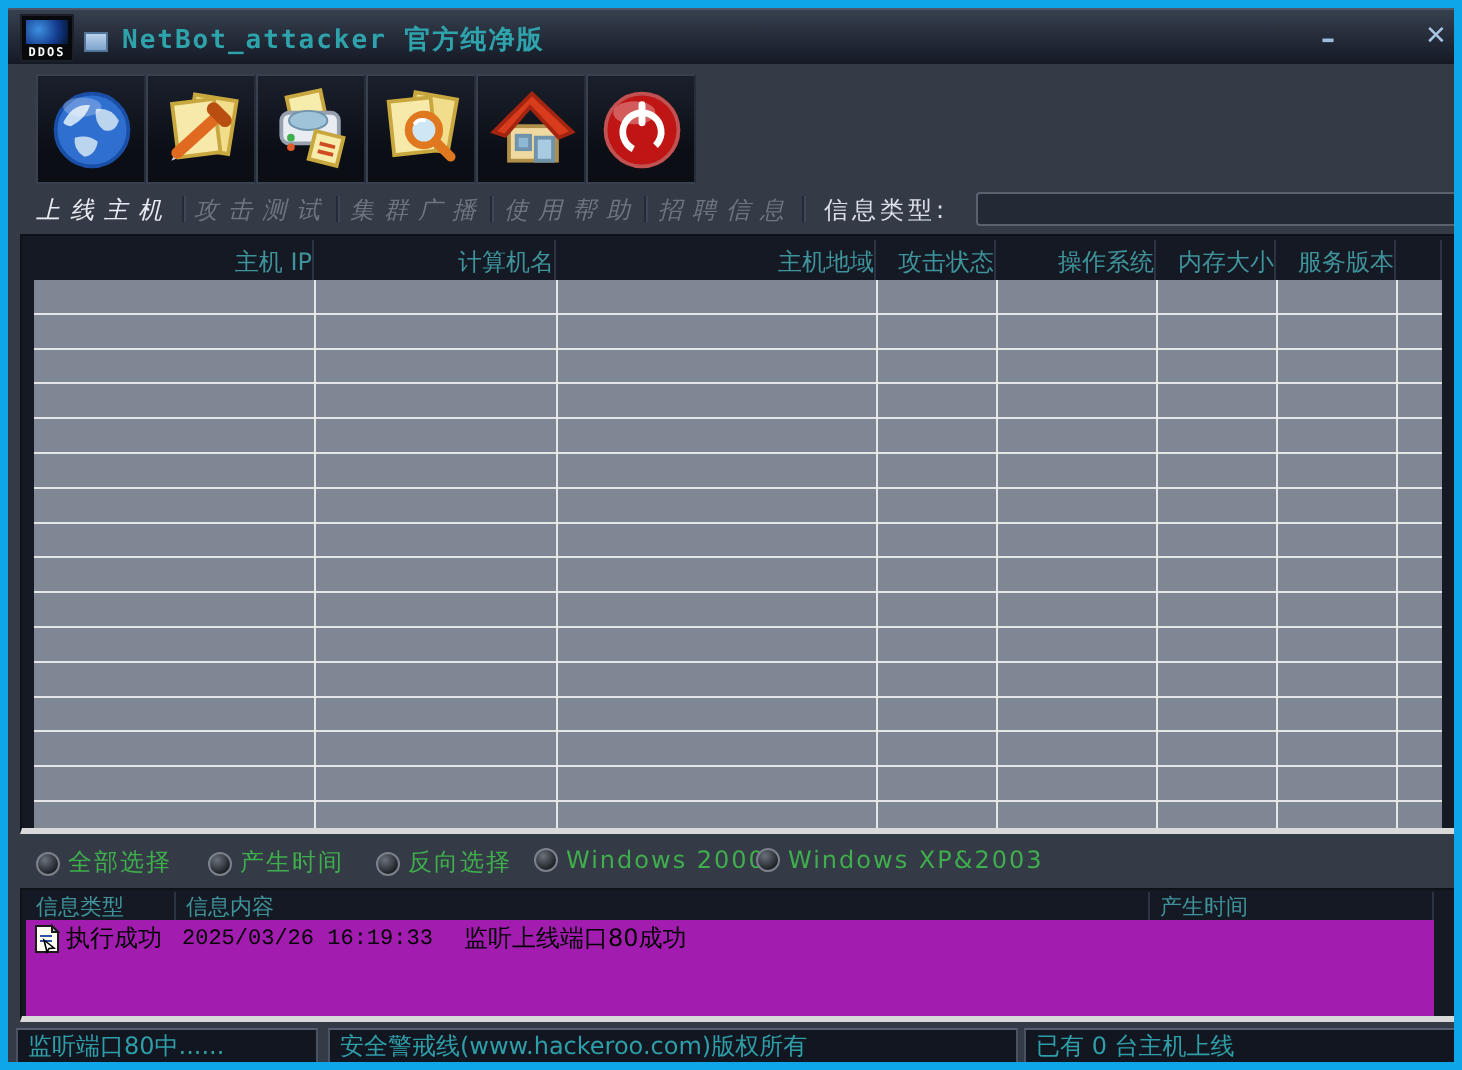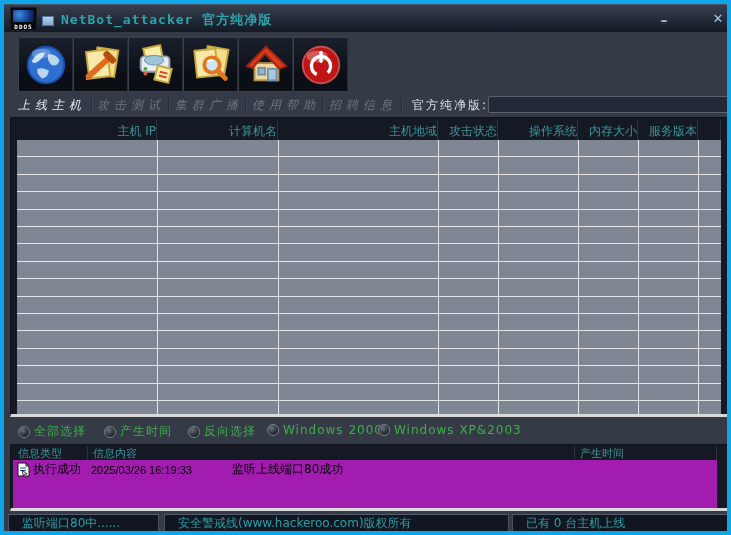--- a/index.html
+++ b/index.html
@@ -74,29 +74,29 @@
 
   
   .info-table { position:absolute; left:6px; top:440px; width:718px; height:67px;
                 background:#151923; border:1px solid #0d1118; border-bottom:3px solid #d9d9d9;
                 padding:1px 10px 0 2px; }
   .it-header { height:14px; display:flex; color:#3f939b; font-size:11px; }
   .it-header .hc { padding-left:5px; border-right:1px solid #2c3442; white-space:nowrap; }
   .it-body { height:48px; background:#a21caf; }
   .it-row { display:flex; align-items:center; height:19px; font-size:12px; color:#000; }
   .it-row .c1 { width:77px; display:flex; align-items:center; padding-left:4px; }
-  .it-row .c2 { width:142px; padding-left:1px; font-family:Liberation Sans, sans-serif; font-size:11px; }
+  .it-row .c2 { width:142px; padding-left:1px; font-family:Liberation Mono, monospace; font-size:11px; }
   .it-row .c3 { flex:1; }
   .note-icon { margin-right:3px; }
 
   
   .statusbar { position:absolute; left:0; top:510px; width:727px; height:19px; }
   .sp { position:absolute; top:0; height:18px; background:#121620; border:1px solid #4a5262;
         border-top-color:#555e70; color:#2e9ea8; font-size:12px; line-height:16px;
-        padding-left:13px; white-space:nowrap; overflow:hidden; }
+        padding-left:5px; white-space:nowrap; overflow:hidden; }
   .sp1 { left:4px; width:151px; }
   .sp2 { left:160px; width:345px; }
   .sp3 { left:508px; width:217px; }
 </style>
 </head>
 <body>
 
 <div class="window">
 
   <div class="titlebar">
@@ -174,21 +174,21 @@
     <span class="mi active" style="left:14px">上线主机</span>
     <span class="mdiv" style="left:87px"></span>
     <span class="mi" style="left:93px">攻击测试</span>
     <span class="mdiv" style="left:164px"></span>
     <span class="mi" style="left:171px">集群广播</span>
     <span class="mdiv" style="left:241px"></span>
     <span class="mi" style="left:248px">使用帮助</span>
     <span class="mdiv" style="left:318px"></span>
     <span class="mi" style="left:325px">招聘信息</span>
     <span class="mdiv" style="left:397px"></span>
-    <span class="cmdlabel">官方纯净版:</span>
+    <span class="cmdlabel">信息类型:</span>
     <input class="cmdinput" type="text" value="" style="">
   </div>
 
   <div class="host-table">
     <div class="ht-header">
       <div class="hc" style="width:140px">主机 IP</div>
       <div class="hc" style="width:121px">计算机名</div>
       <div class="hc" style="width:160px">主机地域</div>
       <div class="hc" style="width:60px">攻击状态</div>
       <div class="hc" style="width:80px">操作系统</div>

